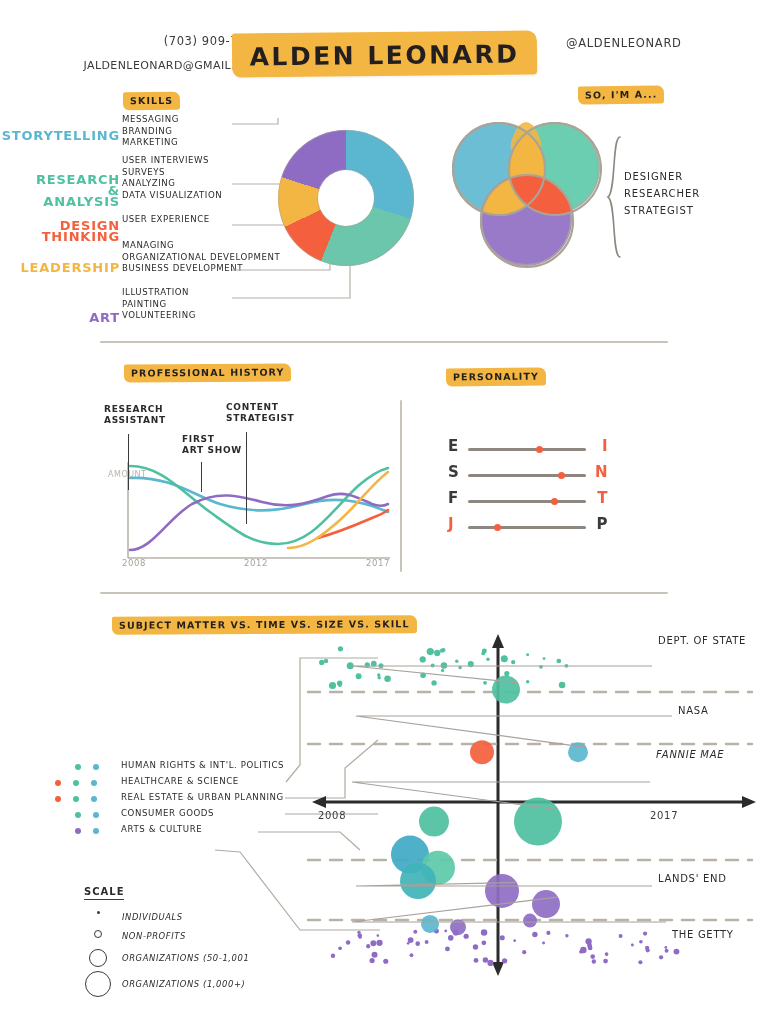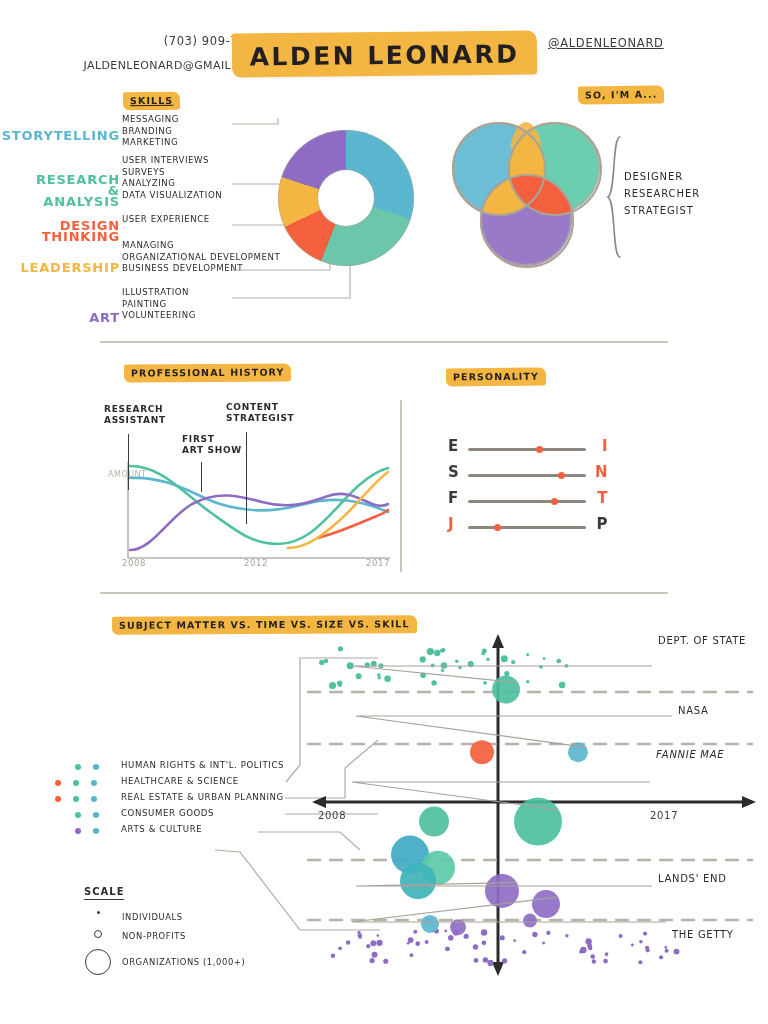--- a/index.html
+++ b/index.html
@@ -23,29 +23,29 @@
     background:#F3B642; border-radius:3px 10px 4px 9px;
     transform:rotate(-0.6deg);
     box-shadow:1px 2px 0 rgba(0,0,0,0.03);
   }
   #name-text {
     left:232px; top:38px; width:305px; height:34px;
     display:flex; align-items:center; justify-content:center;
     font-size:25px; font-weight:bold; letter-spacing:2.5px;
     color:#231f20; transform:rotate(-0.6deg);
   }
-  #handle { left:548px; top:36px; font-size:11.5px; letter-spacing:.7px; color:#3a3a3a;text-decoration:underline; }
+  #handle { left:566px; top:36px; font-size:11.5px; letter-spacing:.7px; color:#3a3a3a; }
 
   .badge {
     background:#F3B642; color:#231f20;
     font-size:9.5px; font-weight:bold; letter-spacing:1.1px;
     padding:3px 7px 4px; display:inline-block;
     border-radius:2px 7px 3px 6px;
   }
-  #skills-badge { left:123px; top:92px; transform:rotate(-0.5deg);text-decoration:underline; }
+  #skills-badge { left:123px; top:92px; transform:rotate(-0.5deg); }
   #soima-badge  { left:578px; top:86px; transform:rotate(-0.8deg); }
 
   
   #skill-cats { left:28px; top:118px; width:92px; }
   .cat {
     position:absolute; right:0; text-align:right;
     font-size:13px; font-weight:bold; letter-spacing:.8px; line-height:11px;
   }
   #skill-groups { left:122px; top:114px; width:150px; }
   .sgroup { position:absolute; left:0; }
@@ -109,21 +109,21 @@
   #bot-legend { left:55px; top:760px; width:230px; }
   .lrow { position:relative; height:16px; }
   .lrow .dots { position:absolute; left:0; top:4px; width:62px; }
   .ldot { position:absolute; width:6px; height:6px; border-radius:50%; }
   .lrow .ltext { position:absolute; left:66px; top:0; font-size:8.6px;
                  letter-spacing:.6px; white-space:nowrap; }
 
   #scale-box { left:84px; top:880px; width:200px; }
   #scale-title { font-size:10px; font-weight:bold; letter-spacing:1px;
                  border-bottom:1.6px solid #3a3a3a; display:inline-block; padding-bottom:2px; }
-  .srow { position:relative; height:19px; }
+  .srow { position:relative; height:19px;font-style:italic; }
   .srow .sym { position:absolute; left:0; top:0; width:34px; height:19px; }
   .srow .stext { position:absolute; left:38px; top:3px; font-size:8.4px; letter-spacing:.6px; white-space:nowrap; }
 
   #scatter { left:300px; top:630px; width:468px; height:370px; }
   .callout { position:absolute; font-size:10px; letter-spacing:.7px; line-height:13px; font-weight:500; }
 </style>
 </head>
 <body>
 
 <div class="abs hand" id="contact">
@@ -370,20 +370,26 @@
         <div class="sym">
           <div style="position: absolute; left: 12.5px; top: 2px; width: 3px; height: 3px; border-radius: 50%; background: rgb(58, 58, 58);"></div>
         </div>
         <span class="stext hand" style="top: 3px;">INDIVIDUALS</span>
       </div>
       <div class="srow" style="height: 19px;">
         <div class="sym">
           <div style="position: absolute; left: 10px; top: 2px; width: 8px; height: 8px; border-radius: 50%; border: 1.3px solid rgb(58, 58, 58);"></div>
         </div>
         <span class="stext hand" style="top: 3px;">NON-PROFITS</span>
+      </div>
+      <div class="srow" style="height: 22px;">
+        <div class="sym">
+          <div style="position: absolute; left: 5px; top: 2px; width: 18px; height: 18px; border-radius: 50%; border: 1.3px solid rgb(58, 58, 58);"></div>
+        </div>
+        <span class="stext hand" style="top: 6px;">ORGANIZATIONS (50-1,001</span>
       </div>
       <div class="srow" style="height: 30px;">
         <div class="sym">
           <div style="position: absolute; left: 1px; top: 2px; width: 26px; height: 26px; border-radius: 50%; border: 1.3px solid rgb(58, 58, 58);"></div>
         </div>
         <span class="stext hand" style="top: 10px;">ORGANIZATIONS (1,000+)</span>
       </div>
     </div>
 </div>
 

